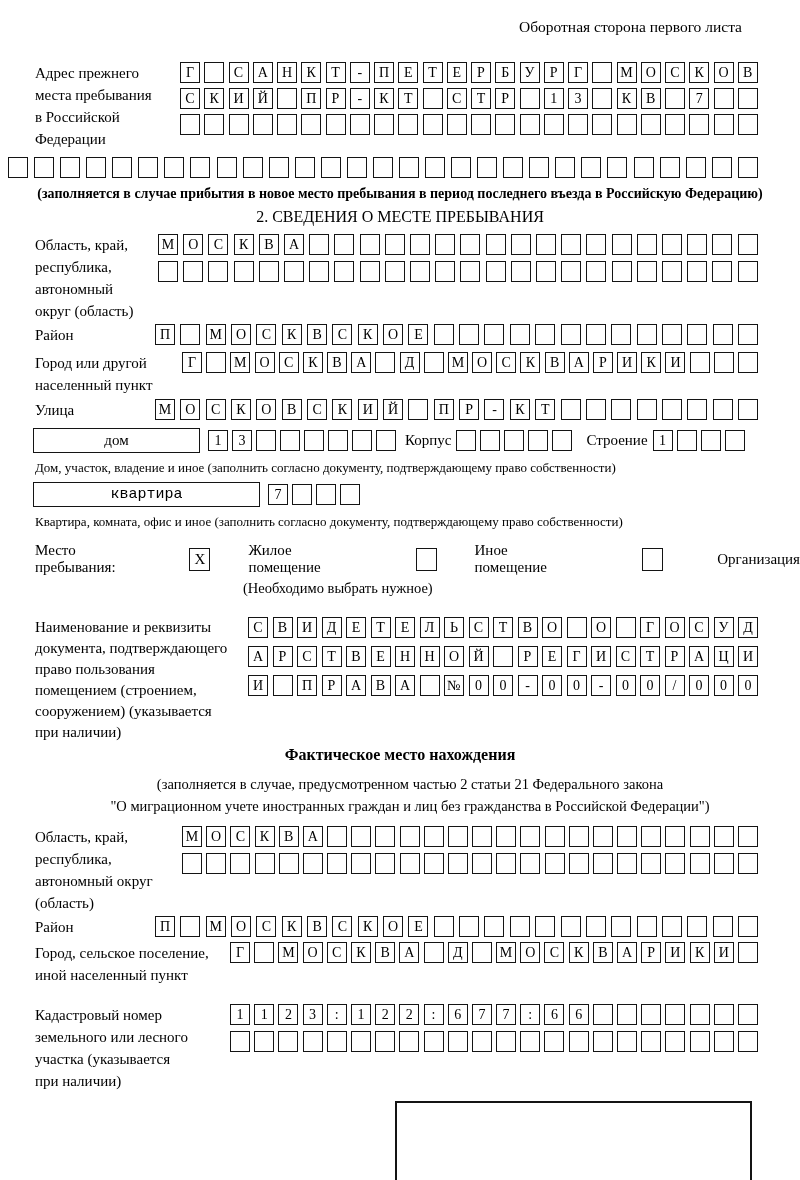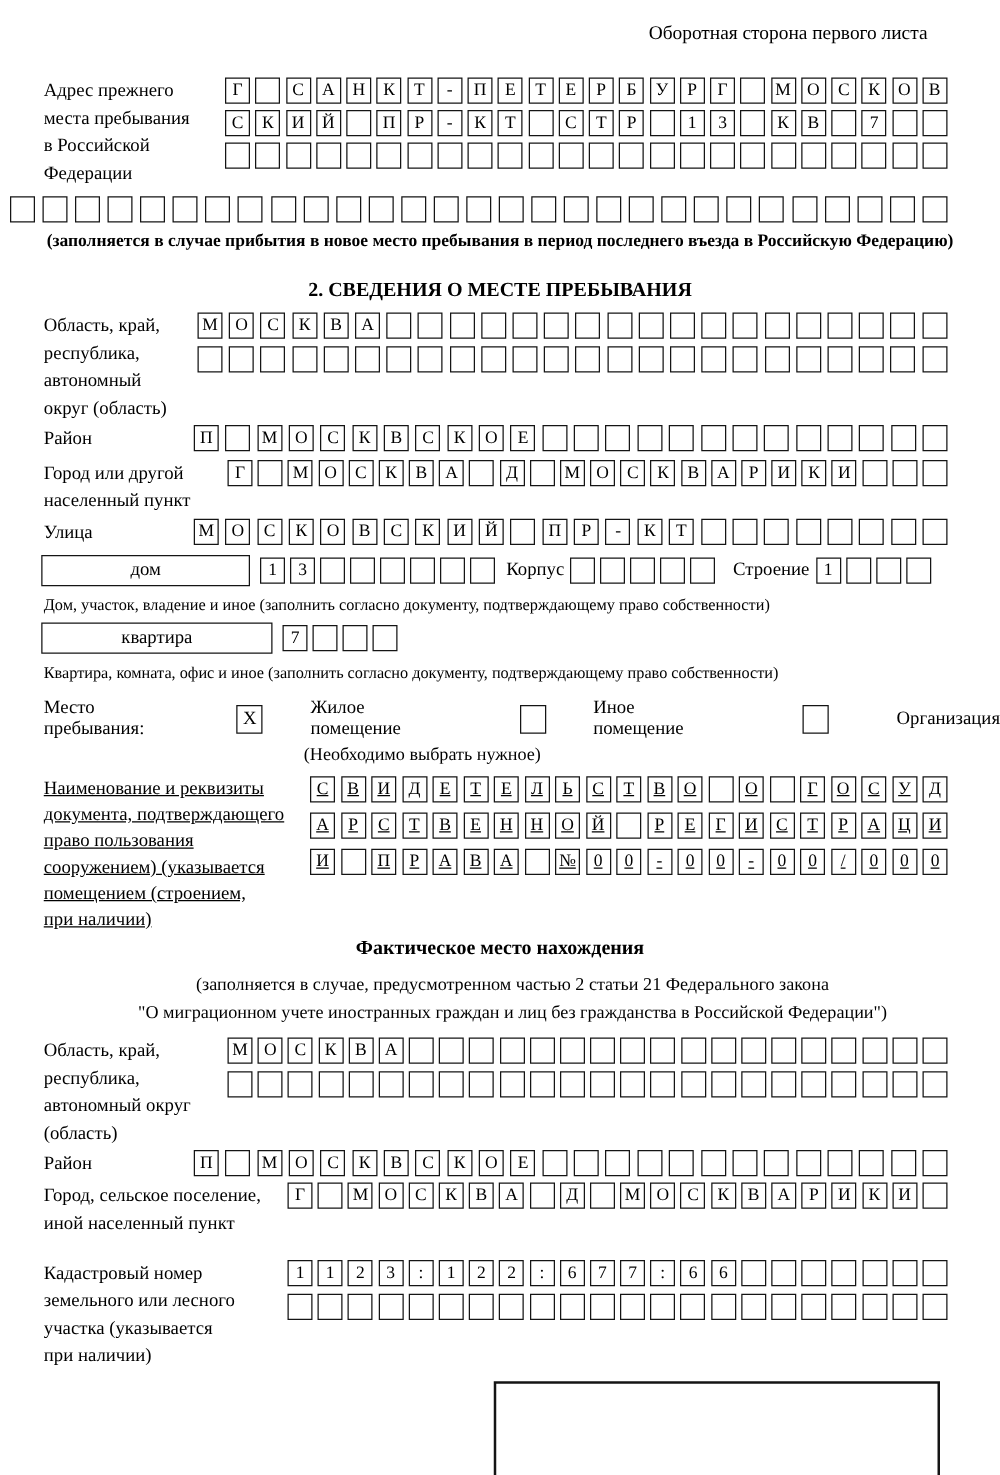--- a/index.html
+++ b/index.html
@@ -25,21 +25,21 @@
   .rowgap { margin-top:5px; }
 
   
   .addr { margin-top:26px; margin-left:35px; }
   .addr .lblcol { width:145px; }
   .addr .rows { flex:1; margin-right:42px; }
   .fullrow { margin:7px 42px 0 8px; }
   .note { font-size:14px;font-weight:bold; }
   .center { text-align:center; }
   .note1 { margin-top:8px; }
-  .sec-title { margin-top:22px; text-align:center; font-weight:bold; font-size:16px; }
+  .sec-title { margin-top:6px; text-align:center; font-weight:normal; font-size:16px; }
 
   
   .fr { margin-left:35px; margin-right:42px; }
   .region1 { margin-top:8px; }
   .region1 .lblcol { width:123px; }
   .district1 { margin-top:2px; }
   .district1 .lblcol { width:120px; }
   .city1 { margin-top:6px; }
   .city1 .lblcol { width:147px; }
   .street { margin-top:3px; }
@@ -47,40 +47,40 @@
   .grow { flex:1; }
 
   
   .houserow { margin:7px 42px 0 33px; display:flex; align-items:center; }
   .namedbox {
     border:1.6px solid #141414; height:25px;
     display:flex; align-items:center; justify-content:center;
     font-size:15px;
   }
   .dombox { width:167px; margin-right:8px; }
-  .kvbox { width:185px; margin-right:8px; }
+  .kvbox { width:227px; margin-right:8px;font-family:Liberation Mono, monospace; }
   .inline-lbl { padding:0 5px 0 9px; }
   .note-left { margin-top:7px; margin-left:35px; font-size:13px; }
   .kvrow { margin-top:6px; margin-left:33px; display:flex; align-items:center; }
 
   
   .stay { margin-top:12px; margin-left:35px; display:flex; align-items:center;gap:28px; }
   .checkbox {
     width:21px; height:23px; border:1.6px solid #141414; flex:none;
     display:flex; align-items:center; justify-content:center; font-size:15px;
   }
   .stay .t1 { margin-right:10px; }
   .stay .o1 { margin-left:10px; }
   .stay .g1 { margin-left:28px; }
   .stay .g2 { margin-left:38px; }
   .stay .g3 { margin-left:42px; }
   .stay-note { margin-top:4px; margin-left:243px; font-size:14.5px; }
 
   
-  .docblock { margin-top:8px;text-decoration:underline; }
+  .docblock { margin-top:20px; }
   .docblock .lblcol { width:213px; line-height:21px; }
   .docblock .rowgap2 { margin-top:8px; }
 
   .fact-title { margin-top:3px; text-align:center; font-weight:bold; font-size:16px; }
   .fact-note { margin-top:9px; line-height:22px; font-size:14.5px;padding-left:20px; }
 
   .region2 { margin-top:9px; }
   .region2 .lblcol { width:147px; }
   .district2 { margin-top:2px; }
   .district2 .lblcol { width:120px; }
@@ -433,22 +433,22 @@
     <span class="checkbox g2"></span>
     <span class="o1 g3" style="margin-left:26px;">Организация</span>
   </div>
   <div class="stay-note">(Необходимо выбрать нужное)</div>
 
   <div class="fr docblock flexrow">
     <div class="lblcol lbl">
       <div>Наименование и реквизиты</div>
       <div>документа, подтверждающего</div>
       <div>право пользования</div>
+      <div>помещением (строением,</div>
       <div>сооружением) (указывается</div>
-      <div>помещением (строением,</div>
       <div>при наличии)</div>
     </div>
     <div class="grow">
       <div class="cells">
           <div class="cell">С</div>
           <div class="cell">В</div>
           <div class="cell">И</div>
           <div class="cell">Д</div>
           <div class="cell">Е</div>
           <div class="cell">Т</div>

